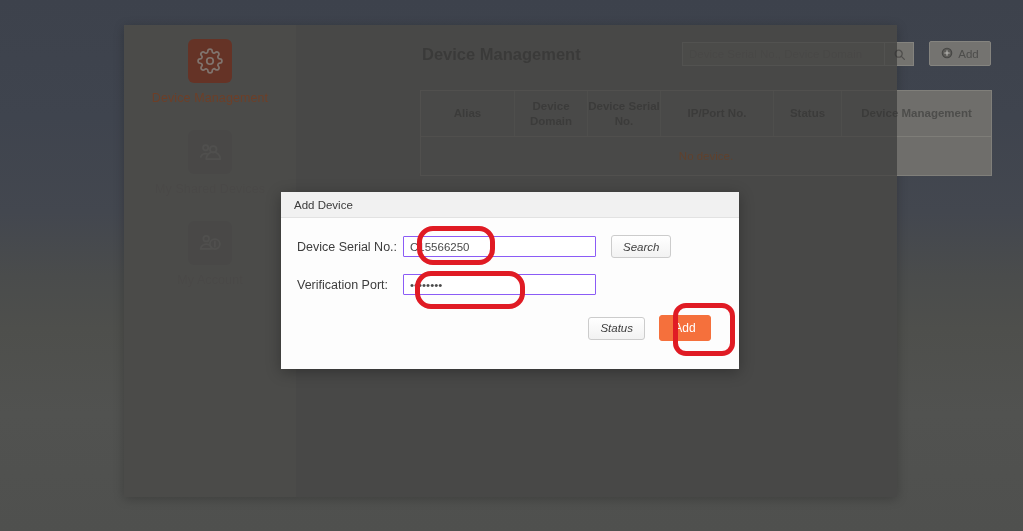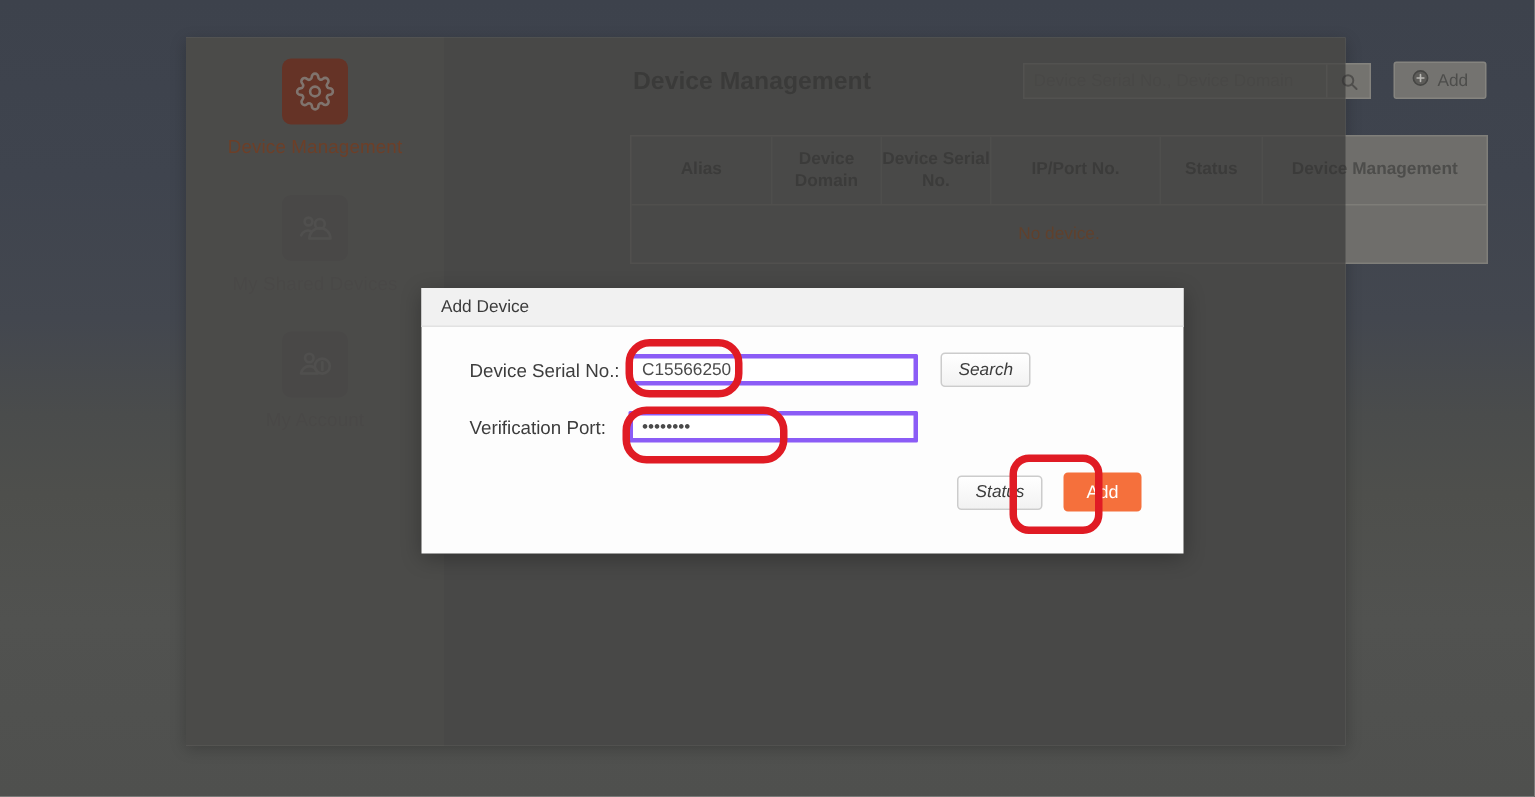--- a/index.html
+++ b/index.html
@@ -193,21 +193,21 @@
     justify-content: center;
     font-size: 11.5px;
     color: #a35a2a;
   }
 
   
   .modal {
     position: absolute;
     left: 281px;
     top: 192px;
-    width: 508px;
+    width: 458px;
     background: #fdfdfd;
     box-shadow: 0 3px 14px rgba(0,0,0,0.30);
     z-index: 30;
   }
   .modal-title {
     height: 25px;
     background: #f1f1f1;
     border-bottom: 1px solid #e2e2e2;
     display: flex;
     align-items: center;
@@ -220,26 +220,25 @@
     display: flex;
     align-items: center;
     margin-bottom: 16px;
     padding-left: 16px;
   }
   .flabel {
     width: 106px;
     font-size: 12.5px;
     color: #3d3d3d;
     text-align: left;
-    margin-left: 16px;
   }
   .finput {
     width: 193px;
     height: 21px;
-    border: 3px solid #8b5cf6;
+    border: 1px solid #8b5cf6;
     box-sizing: border-box;
     background: #fff;
     font-family: "Liberation Sans", sans-serif;
     font-size: 11.5px;
     color: #4a4a4a;
     padding: 0 6px;
     outline: none;
     border-radius: 1px;
   }
   .btn-light {

